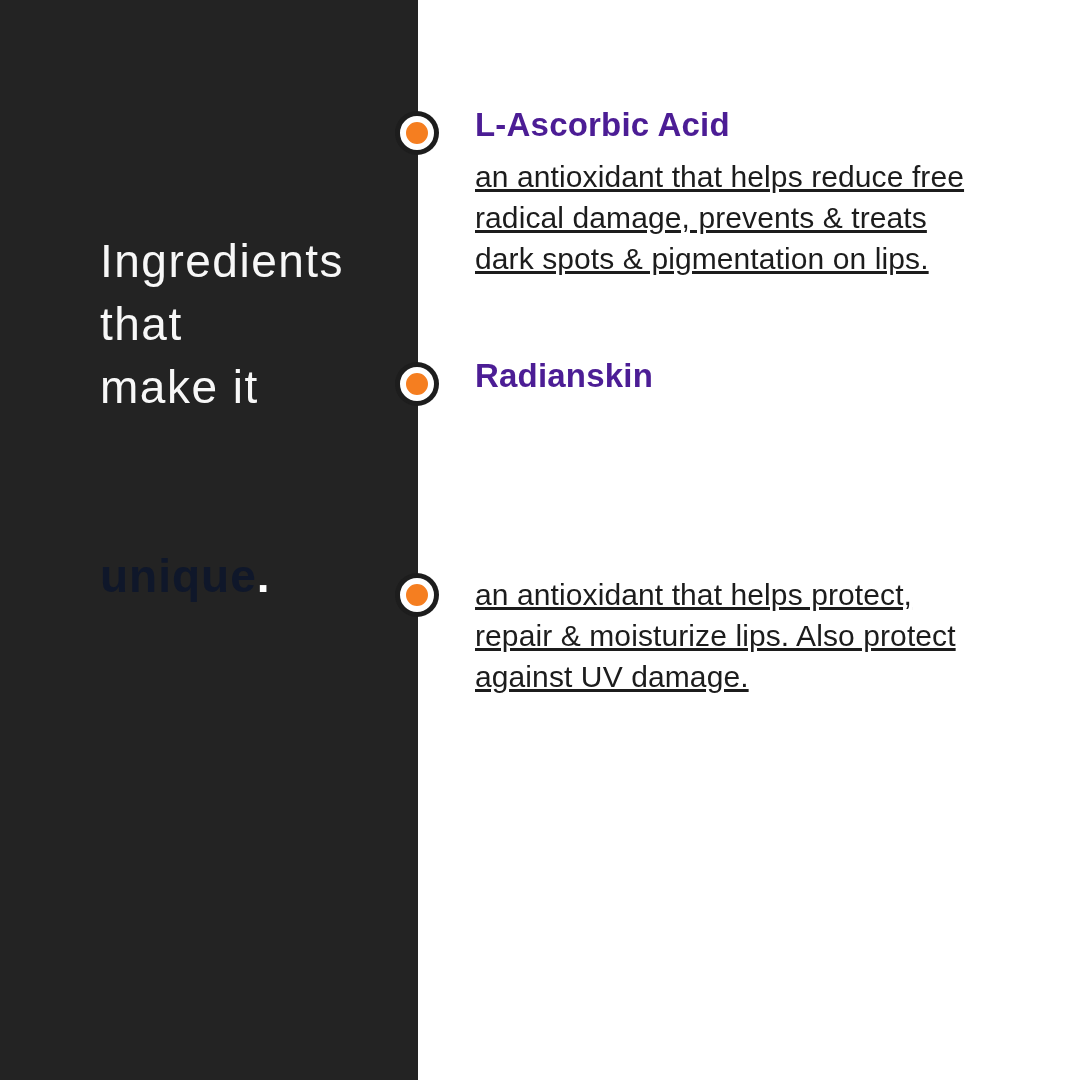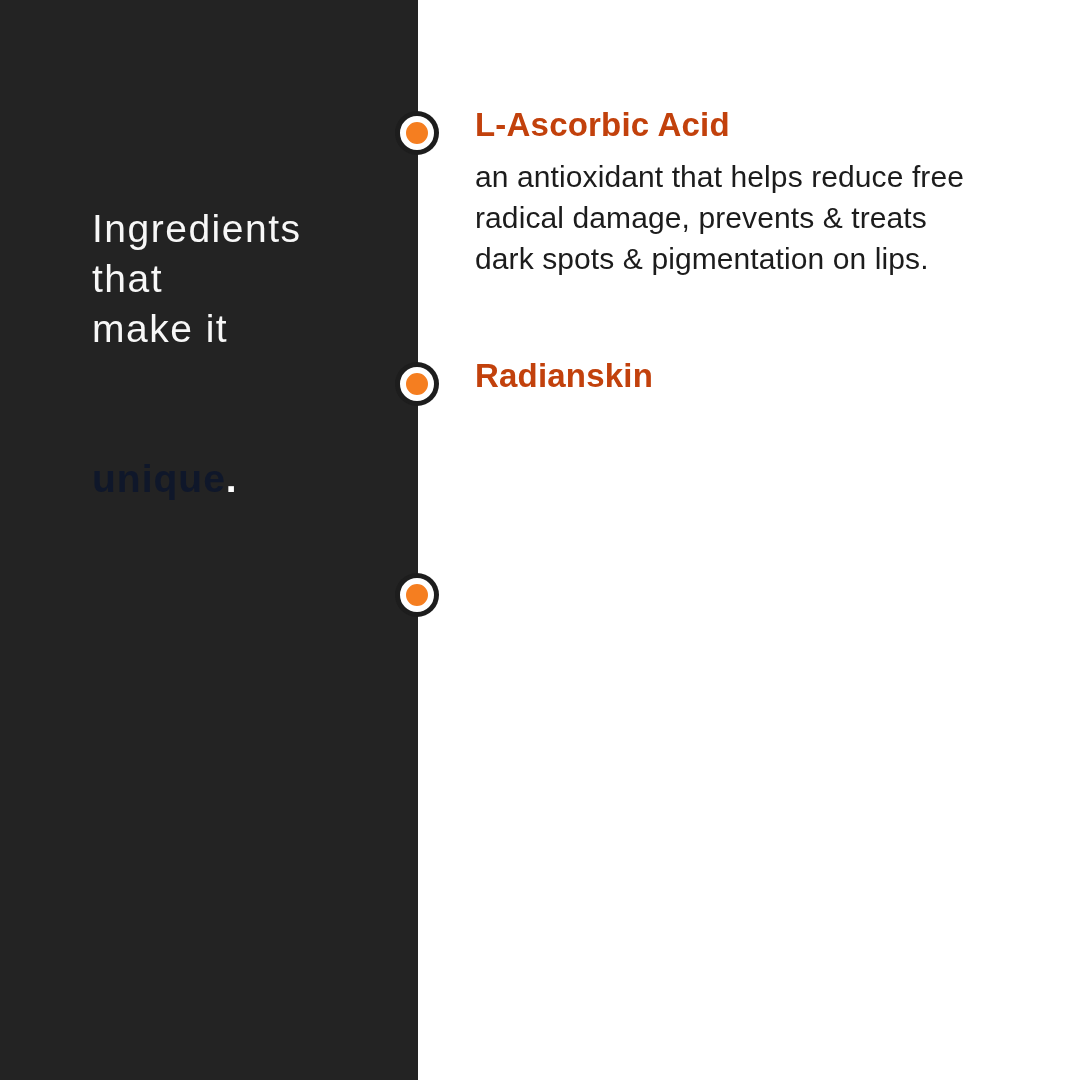--- a/index.html
+++ b/index.html
@@ -18,24 +18,24 @@
   .panel {
     position: absolute;
     left: 0;
     top: 0;
     width: 418px;
     height: 1080px;
     background: #232323;
   }
   .title-block {
     position: absolute;
-    left: 92px;
+    left: 100px;
     top: 104px;
-    font-size: 39px;
-    line-height: 50px;
+    font-size: 46px;
+    line-height: 63px;
     font-weight: 300;
     letter-spacing: 1.5px;
     color: #f7f7f7;
     white-space: pre;
   }
   .title-main { display: block; white-space: pre; }
   .title-accent-line { display: block; white-space: pre; }
   .accent-word {
     color: #0f172a;
     font-weight: 700;
@@ -48,32 +48,33 @@
   .section {
     position: absolute;
     left: 475px;
     width: 600px;
   }
   .section-title {
     margin: 0;
     font-size: 33px;
     line-height: 44px;
     font-weight: 700;
-    color: #c2410c;
+    color: #4c1d95;
     letter-spacing: 0.2px;
     white-space: pre;
   }
   .section-desc {
     margin: 9px 0 0 0;
     font-size: 30px;
     line-height: 41px;
     font-weight: 400;
     color: #1c1c1c;
     letter-spacing: 0.1px;
     white-space: pre;
+    text-decoration: underline;
   }
   .bullet {
     position: absolute;
     left: -75px;
     top: 13px;
     width: 22px;
     height: 22px;
     border-radius: 50%;
     background: #f57e20;
     border: 6px solid #ffffff;
@@ -106,16 +107,19 @@
 dark spots &amp; pigmentation on lips.</p>
   </div>
 
   <div class="section sec-2">
     <span class="bullet"></span>
     <h3 class="section-title">Radianskin</h3>
   </div>
 
   <div class="section sec-3">
     <span class="bullet"></span>
+    <p class="section-desc">an antioxidant that helps protect,
+repair &amp; moisturize lips. Also protect
+against UV damage.</p>
   </div>
 
 
 </div>
 
 </body></html>

